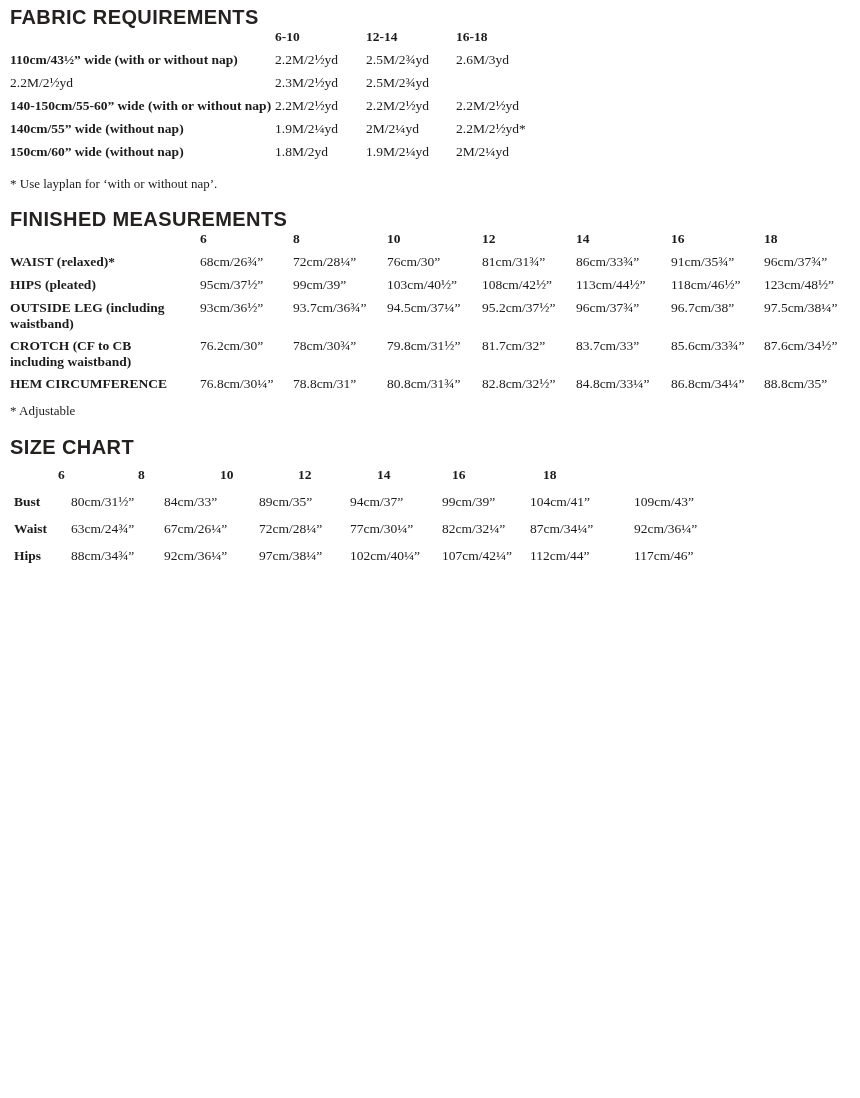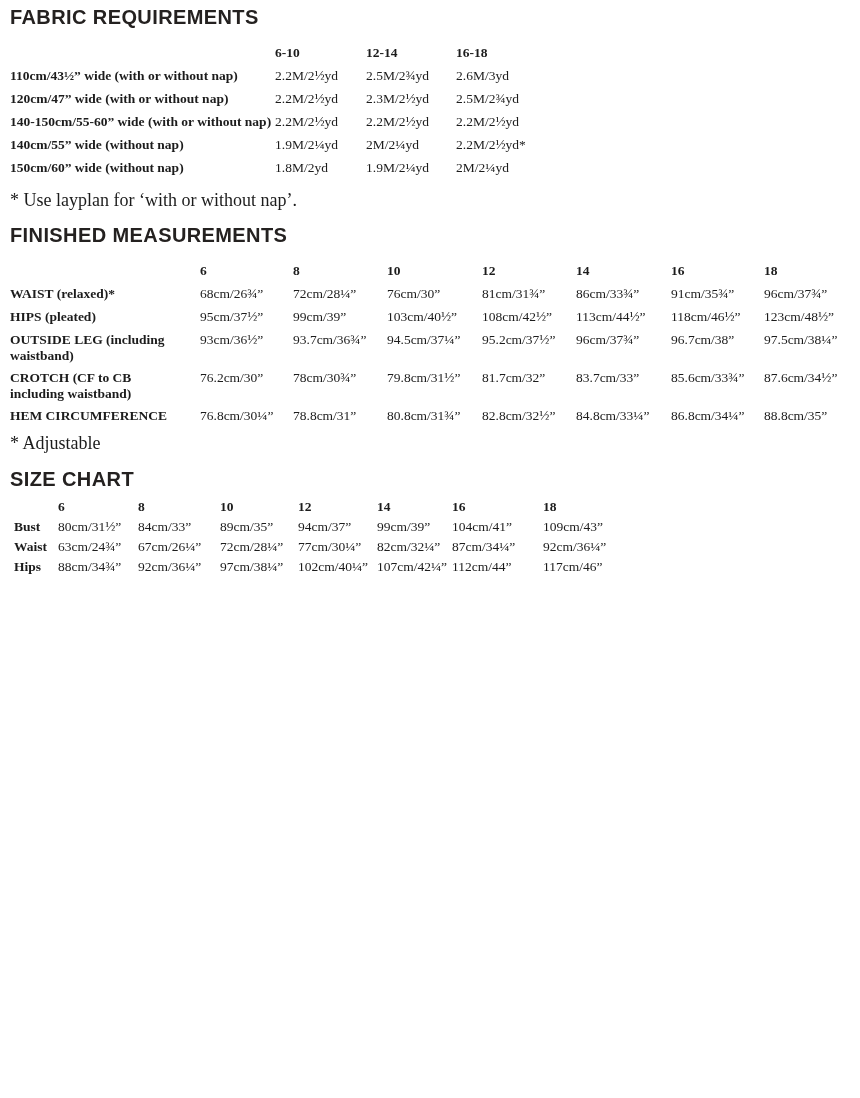--- a/index.html
+++ b/index.html
@@ -18,25 +18,25 @@
     letter-spacing:.4px;margin:0;color:#242120;
   }
   .grid{display:grid;align-items:start;}
   .f-grid{grid-template-columns:265px 91px 90px 1fr;}
   .m-grid{grid-template-columns:190px 93px 94px 95px 94px 95px 93px 1fr;}
   .s-grid{grid-template-columns:44px 80px 82px 78px 79px 75px 91px 1fr;margin-left:4px;}
   .cell{font-size:13.5px;line-height:16px;white-space:nowrap;color:#1c1c1c;}
   .col-h{font-weight:700;}
   .label{font-weight:700;}
   .m-grid .label{white-space:pre-line;line-height:15.5px;padding-right:0;}
-  .head{margin-top:16px;}
+  .head{margin-top:0;}
   .row{margin-top:7px;}
   .s-grid.head{margin-top:8px;}
-  .s-grid.row{margin-top:4px;}
-  .footnote{font-size:18px;line-height:16px;margin:16px 0 0 0;}
+  .s-grid.row{margin-top:11px;gap:13px;}
+  .footnote{font-size:13px;line-height:16px;margin:16px 0 0 0;}
   .footnote-tight{margin-top:11px;}
 </style>
 </head>
 <body>
 
 <div class="page">
 
   <section class="sec sec-first">
     <h1 class="title">FABRIC REQUIREMENTS</h1>
 
@@ -50,21 +50,20 @@
     <div>
 
         <div class="grid f-grid row">
           <div class="cell label">110cm/43½” wide (with or without nap)</div>
           <div class="cell">2.2M/2½yd</div>
           <div class="cell">2.5M/2¾yd</div>
           <div class="cell">2.6M/3yd</div>
         </div>
 
         <div class="grid f-grid row">
-          <div class="cell label">120cm/47” wide (with or without nap)</div>
           <div class="cell">2.2M/2½yd</div>
           <div class="cell">2.3M/2½yd</div>
           <div class="cell">2.5M/2¾yd</div>
         </div>
 
         <div class="grid f-grid row">
           <div class="cell label">140-150cm/55-60” wide (with or without nap)</div>
           <div class="cell">2.2M/2½yd</div>
           <div class="cell">2.2M/2½yd</div>
           <div class="cell">2.2M/2½yd</div>

